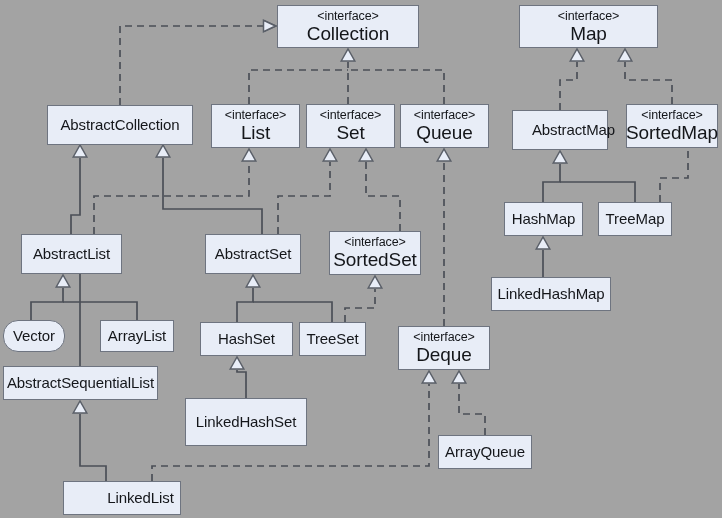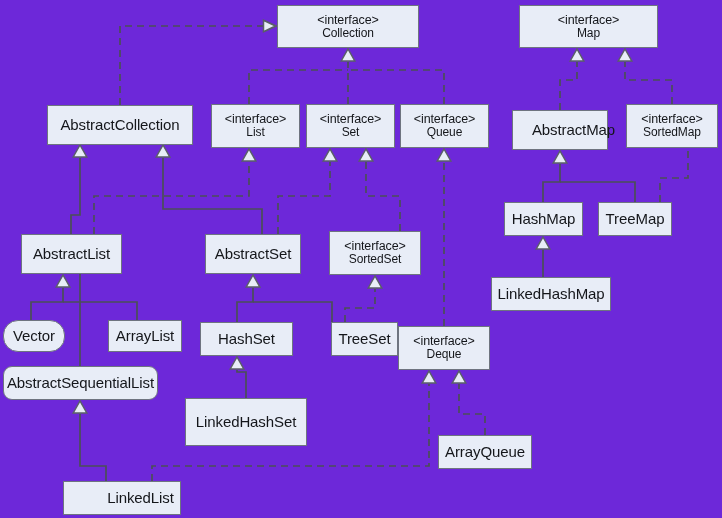--- a/index.html
+++ b/index.html
@@ -4,21 +4,21 @@
 <style>
   html, body {
     margin: 0;
     padding: 0;
     background: #ffffff;
   }
   #diagram-root {
     position: relative;
     width: 722px;
     height: 518px;
-    background: #6d28d9;
+    background: #a3a3a3;
     font-family: "Liberation Sans", sans-serif;
     overflow: hidden;
   }
   svg.edges {
     position: absolute;
     left: 0;
     top: 0;
     width: 722px;
     height: 518px;
   }
@@ -34,21 +34,21 @@
     color: #14161a;
     line-height: 1.12;
     text-align: center;
     z-index: 5;
   }
   .uml-box .stereo {
     font-size: 12.5px;
     letter-spacing: -0.1px;
   }
   .uml-box .nm {
-    font-size: 12px;
+    font-size: 19px;
     letter-spacing: -0.1px;
   }
   .uml-box.single .nm {
     font-size: 15px;
   }
 </style>
 </head>
 <body>
 
 <div id="diagram-root">
@@ -235,30 +235,30 @@
       <div class="uml-box single" style="left: 205px; top: 234px; width: 96px; height: 40px;">
         <span class="nm">AbstractSet</span>
       </div>
       <div class="uml-box" style="left: 329px; top: 231px; width: 92px; height: 44px;">
         <span class="stereo">&lt;interface&gt;</span>
         <span class="nm">SortedSet</span>
       </div>
       <div class="uml-box single" style="left: 3px; top: 320px; width: 62px; height: 32px; border-radius: 15px;">
         <span class="nm">Vector</span>
       </div>
-      <div class="uml-box single" style="left: 100px; top: 320px; width: 74px; height: 32px; margin-left: 8px;">
+      <div class="uml-box single" style="left: 100px; top: 320px; width: 74px; height: 32px;">
         <span class="nm">ArrayList</span>
       </div>
-      <div class="uml-box single" style="left: 3px; top: 366px; width: 155px; height: 34px; border-radius: 9px;">
+      <div class="uml-box single" style="left: 3px; top: 366px; width: 155px; height: 34px;">
         <span class="nm">AbstractSequentialList</span>
       </div>
       <div class="uml-box single" style="left: 200px; top: 322px; width: 93px; height: 34px;">
         <span class="nm">HashSet</span>
       </div>
-      <div class="uml-box single" style="left: 299px; top: 322px; width: 67px; height: 34px; margin-left: 32px;">
+      <div class="uml-box single" style="left: 299px; top: 322px; width: 67px; height: 34px;">
         <span class="nm">TreeSet</span>
       </div>
       <div class="uml-box single" style="left: 185px; top: 398px; width: 122px; height: 48px;">
         <span class="nm">LinkedHashSet</span>
       </div>
       <div class="uml-box" style="left: 398px; top: 326px; width: 92px; height: 44px;">
         <span class="stereo">&lt;interface&gt;</span>
         <span class="nm">Deque</span>
       </div>
       <div class="uml-box single" style="left: 438px; top: 435px; width: 94px; height: 34px;">

